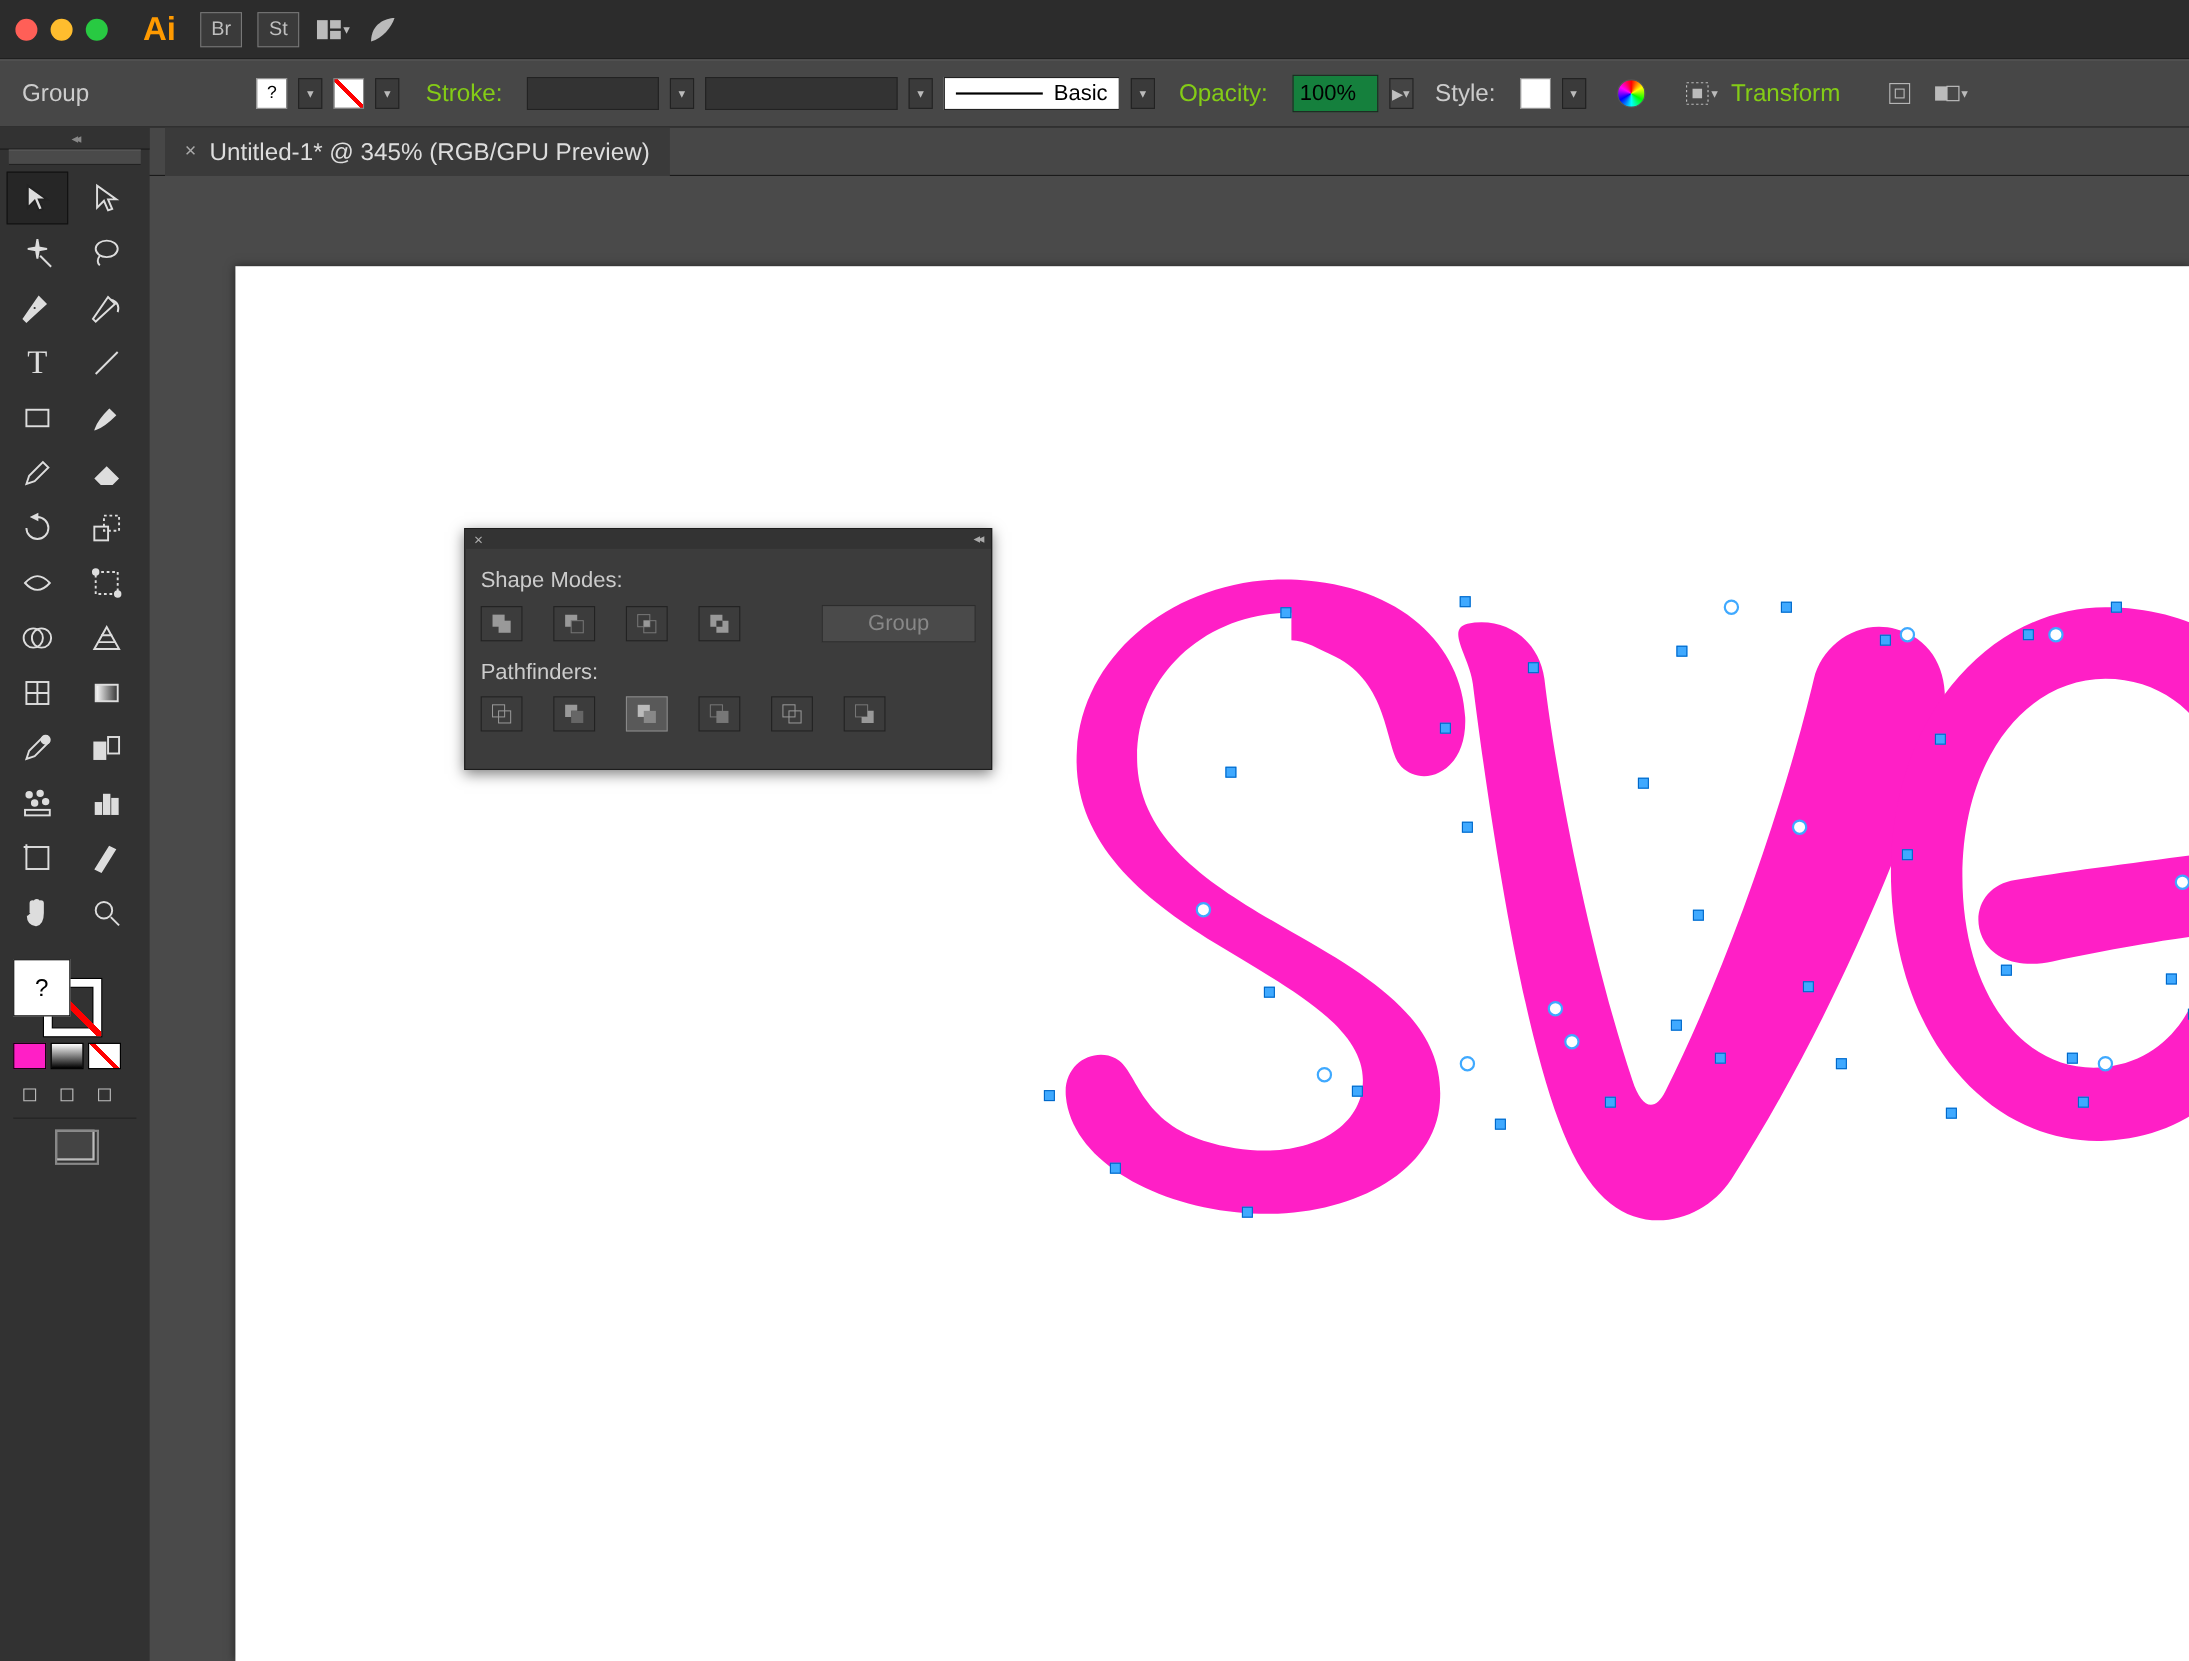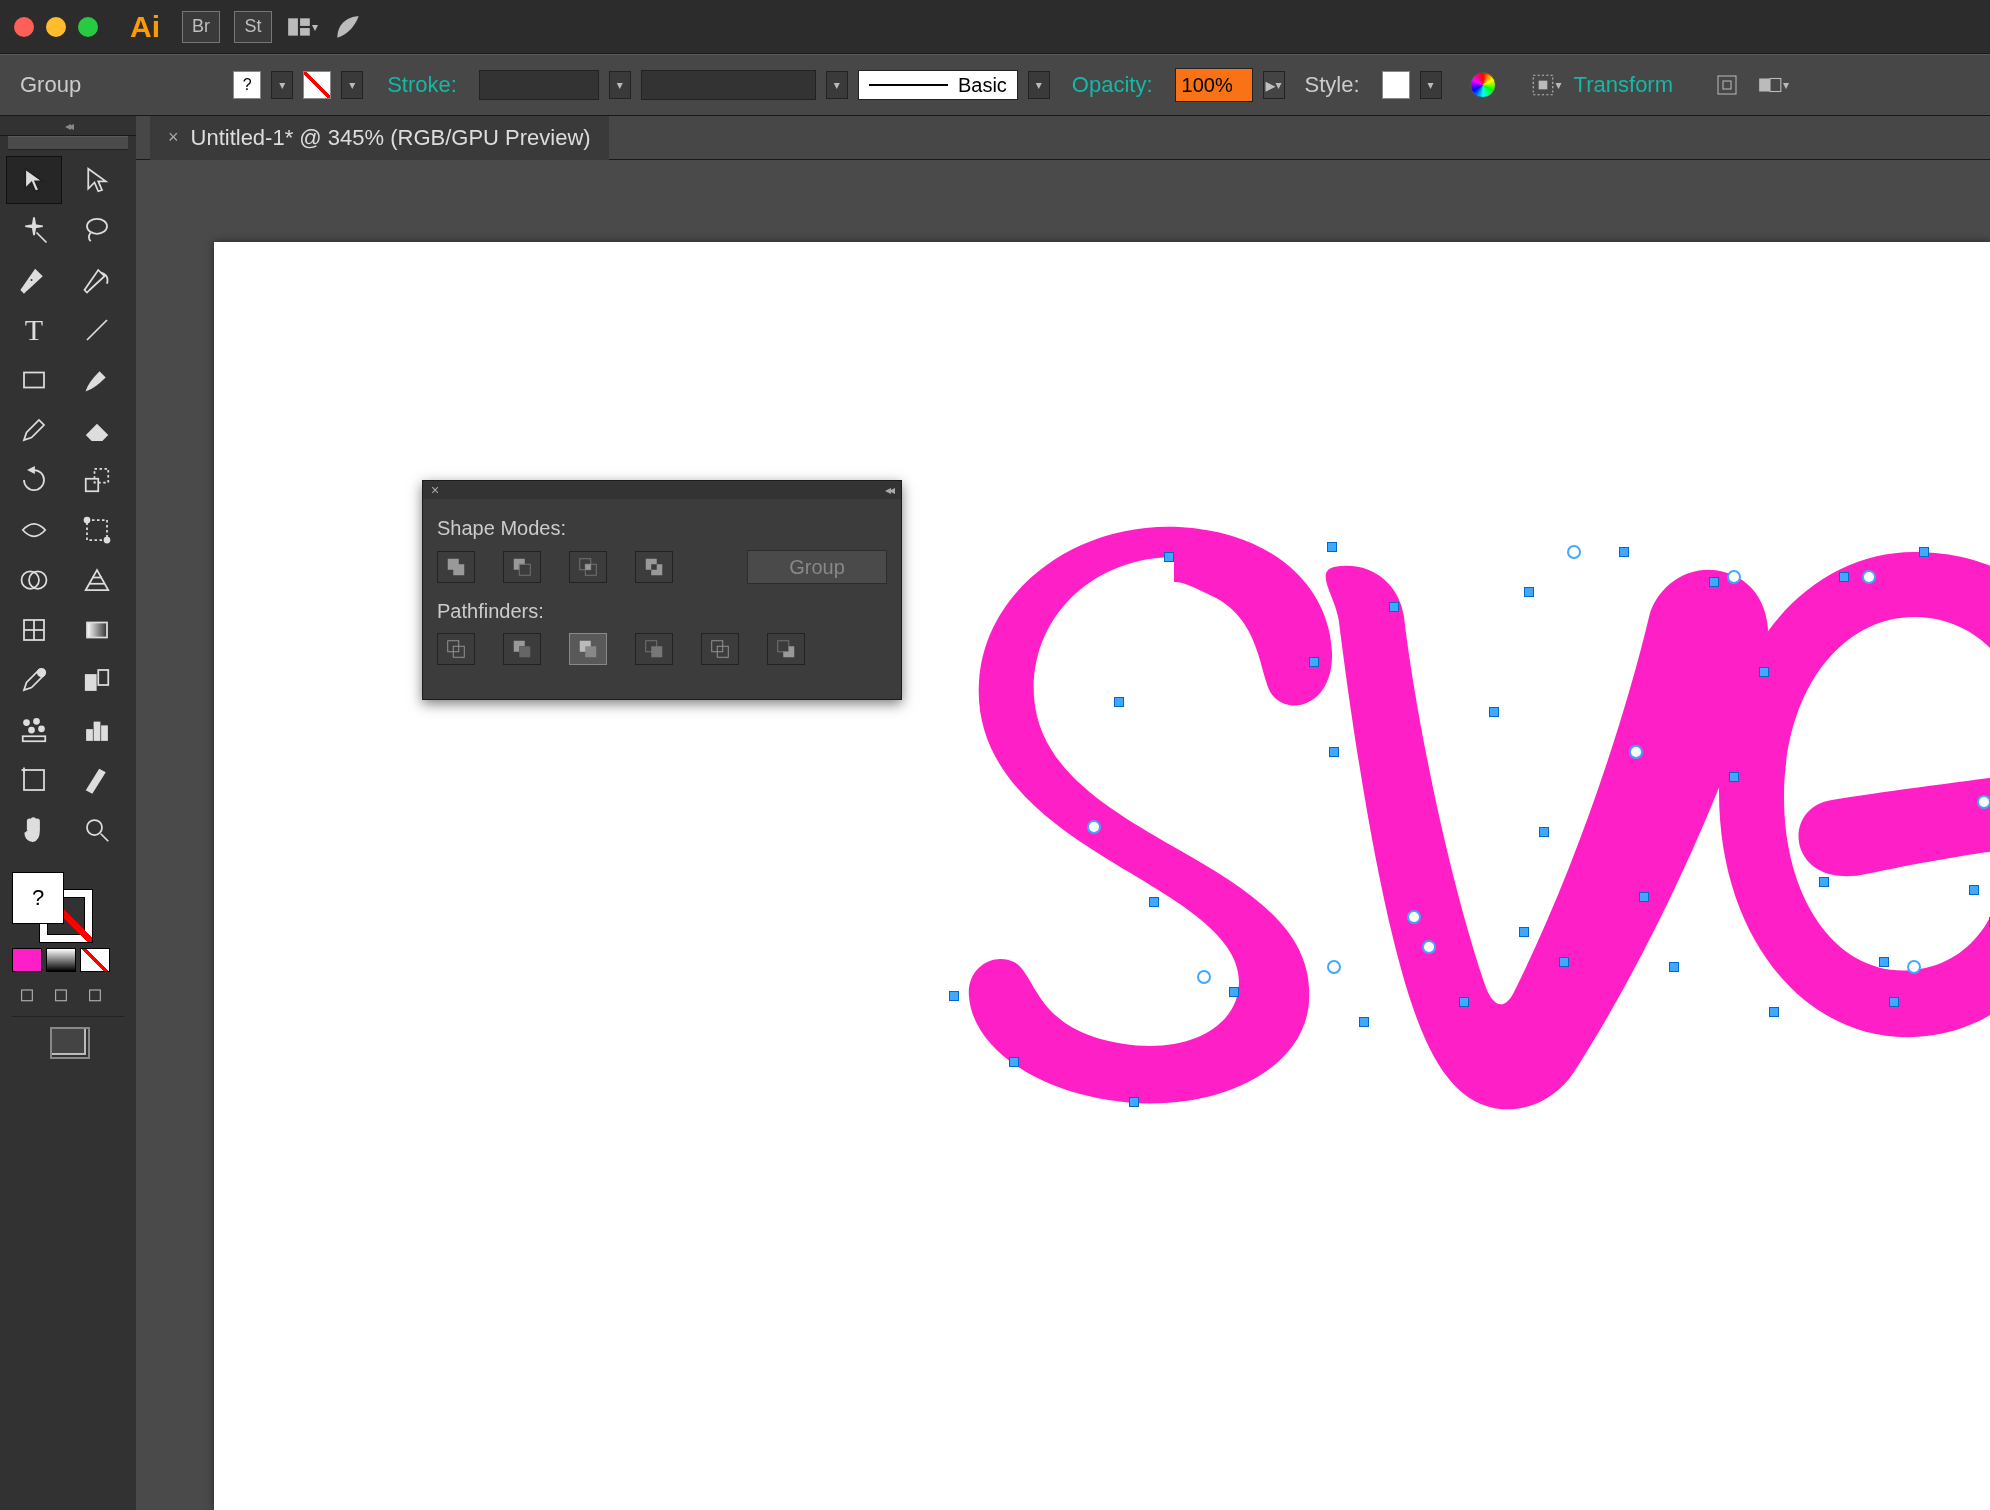--- a/index.html
+++ b/index.html
@@ -10,29 +10,29 @@
 .traffic { display: flex; gap: 12px; }
 .traffic span { width: 20px; height: 20px; border-radius: 50%; display: inline-block; }
 .tl-close { background: #ff5f57; } .tl-min { background: #ffbd2e; } .tl-max { background: #28ca42; }
 .ai-logo { color: #ff9a00; font-weight: bold; font-size: 30px; margin: 0 8px 0 18px; text-align: center; }
 .tb-btn { width: 38px; height: 32px; border: 1px solid #777; display: inline-flex; align-items: center; justify-content: center; font-size: 18px; color: #bfbfbf; background: #3a3a3a; }
 .tb-icon { width: 32px; height: 32px; display: inline-flex; align-items: center; justify-content: center; }
 
 
 .ctrlbar { height: 62px; background: #474747; border-top: 1px solid #5a5a5a; border-bottom: 1px solid #1a1a1a; display: flex; align-items: center; padding: 0 20px; gap: 10px; }
 .ctrl-label { color: #ccc; font-size: 22px; padding-right: 12px; }
-.accent { color: #14b8a6; }
+.accent { color: #84cc16; }
 .ctrl-swatch { width: 28px; height: 28px; border: 1px solid #888; background: #fff; position: relative; }
 .ctrl-swatch::after { content: "?"; position: absolute; inset: 0; display: flex; align-items: center; justify-content: center; color: #000; font-size: 16px; }
 .ctrl-swatch.no-q::after { content: ""; }
 .none-stroke { background: linear-gradient(45deg, #fff 45%, #ff0000 45%, #ff0000 55%, #fff 55%); }
 .dd-arrow { width: 22px; height: 28px; background: #3a3a3a; border: 1px solid #222; display: inline-flex; align-items: center; justify-content: center; }
 .dd-arrow::after { content: "▾"; font-size: 12px; color: #bbb; }
 .ctrl-field { height: 30px; background: #333; border: 1px solid #222; }
-.opacity-input { height: 30px; width: 78px; background: #f97316; color: #000; border: 1px solid #222; padding: 16px 6px; font-size: 20px; }
+.opacity-input { height: 30px; width: 78px; background: #15803d; color: #000; border: 1px solid #222; padding: 16px 6px; font-size: 20px; }
 .stroke-basic { width: 160px; height: 30px; background: #fff; display: flex; align-items: center; justify-content: flex-end; padding: 0 10px; border: 1px solid #222; color: #000; font-size: 20px; gap: 10px; }
 .stroke-basic .line { flex: 1; height: 2px; background: #000; }
 .recolor { width: 26px; height: 26px; border-radius: 50%; background: conic-gradient(#f00,#ff0,#0f0,#0ff,#00f,#f0f,#f00); border: 1px solid #555; }
 .mini-icon { width: 36px; height: 36px; display: inline-flex; align-items: center; justify-content: center; border: 1px solid transparent; }
 
 
 .tabbar { height: 44px; background: #474747; border-bottom: 1px solid #1a1a1a; display: flex; align-items: center; padding-left: 150px; }
 .doc-tab { background: #3a3a3a; height: 44px; display: flex; align-items: center; padding: 0 18px; gap: 12px; font-size: 22px; color: #ddd; }
 .doc-tab .tab-x { color: #aaa; font-size: 18px; }
 

